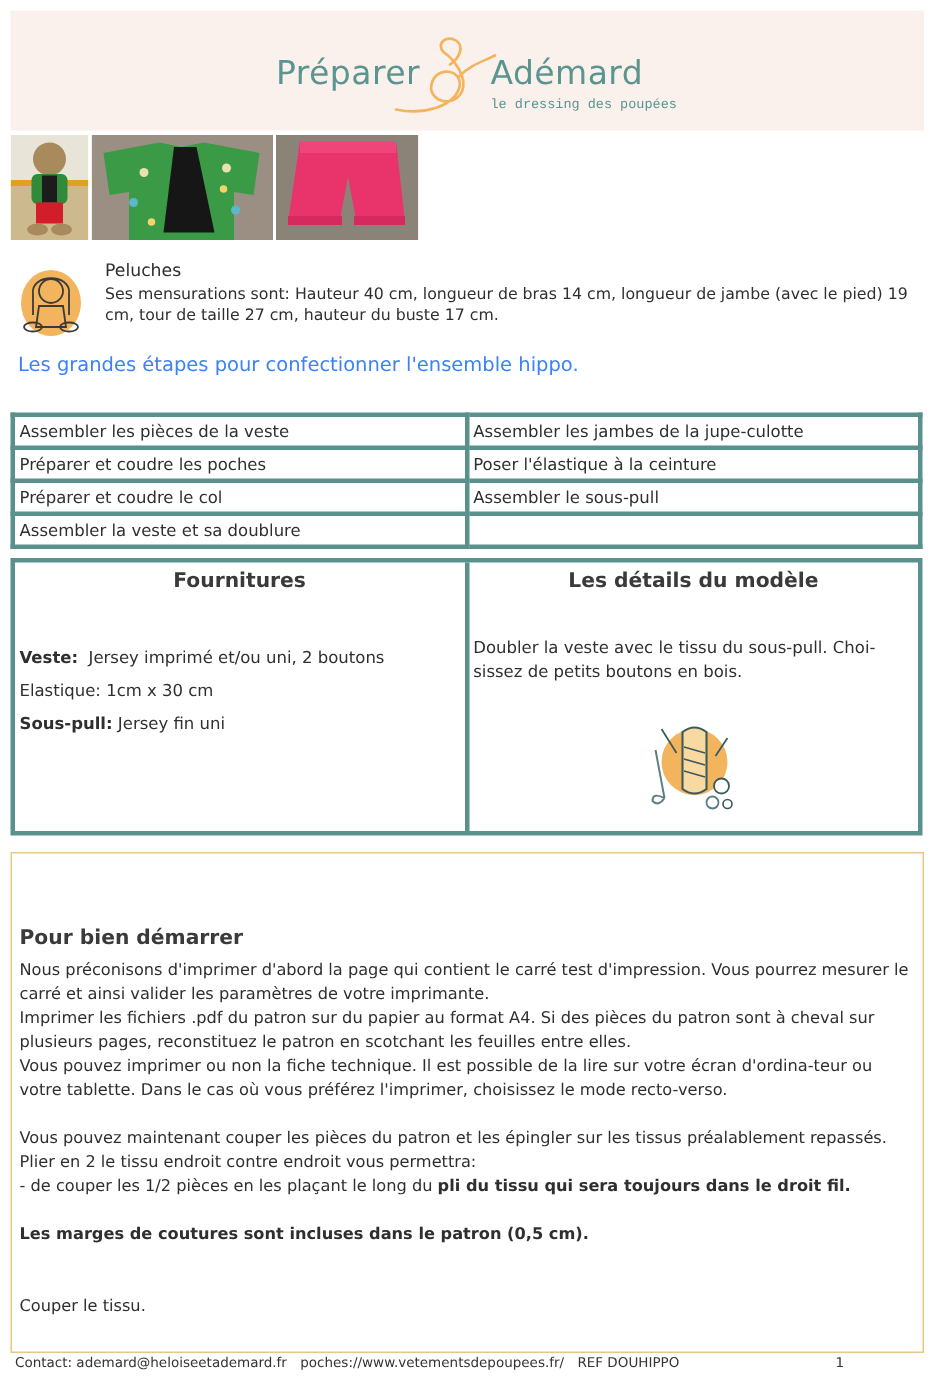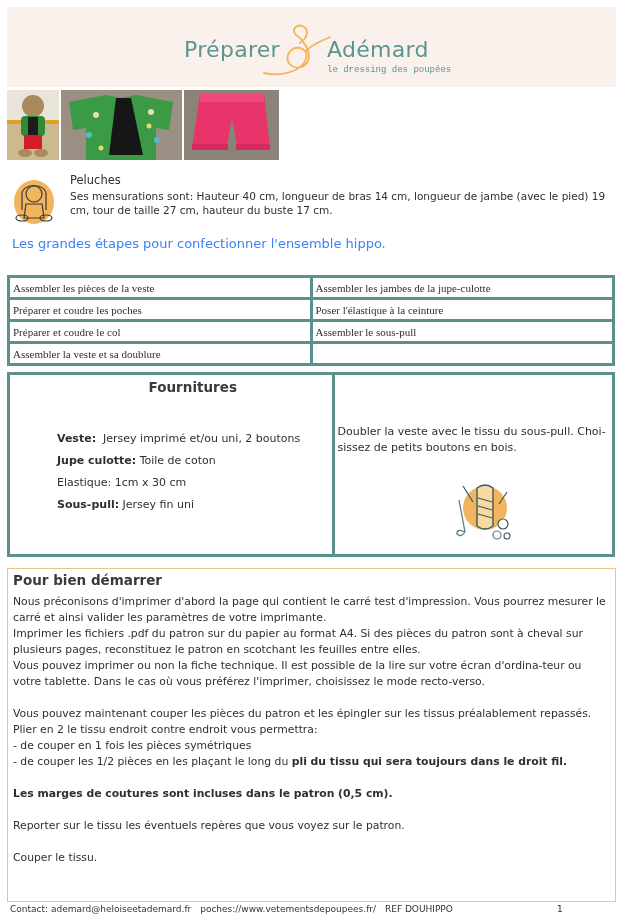--- a/index.html
+++ b/index.html
@@ -17,33 +17,33 @@
   .photo { position: absolute; top: 0; height: 70px; overflow: hidden; }
 
   .persona { position: absolute; left: 10px; top: 172px; }
   .persona-icon { position: absolute; left: 2px; top: 2px; width: 44px; height: 50px; }
   .persona-title { position: absolute; left: 60px; top: 1px; font-size: 11.5px; white-space: nowrap; }
   .persona-desc { position: absolute; left: 60px; top: 17px; width: 545px; font-size: 10.5px; line-height: 14px; }
 
   .section-title { position: absolute; left: 12px; top: 236px; font-size: 13px; font-weight: normal; color: #3b82f6; }
 
   .steps { position: absolute; left: 7px; top: 275px; width: 608px; border-collapse: collapse; }
-  .steps td { border: 3px solid #5b918c; height: 22px; padding: 0 3px; font-size: 11px; width: 50%; vertical-align: middle; white-space: nowrap; font-family: Liberation Serif, serif; }
+  .steps td { border: 3px solid #5b918c; height: 22px; padding: 0 3px; font-size: 11px; width: 50%; vertical-align: middle; white-space: nowrap; }
 
   .info { position: absolute; left: 7px; top: 372px; width: 608px; height: 185px; border: 3px solid #5b918c; display: flex; }
   .info-col { flex: 1; position: relative; }
-  .info-col.left { border-right: 3px solid #5b918c; margin-left: 44px; }
+  .info-col.left { border-right: 3px solid #5b918c; }
   .info-head { text-align: center; font-size: 13.5px; font-weight: bold; margin-top: 4px; color: #3a3a3a; }
   .supplies { position: absolute; left: 3px; top: 53px; font-size: 11px; line-height: 22px; }
   .supplies b { font-weight: bold; }
   .details-text { position: absolute; left: 3px; top: 49px; width: 295px; font-size: 11px; line-height: 16px; }
   .sewing-icon { position: absolute; left: 120px; top: 105px; }
 
   .start { position: absolute; left: 7px; top: 568px; width: 609px; height: 334px; border: 1px solid #e8c58a; padding: 3px 5px; }
-  .start-title { font-size: 13.5px; font-weight: bold; color: #3a3a3a; margin-bottom: 6px; }
+  .start-title { font-size: 13.5px; font-weight: bold; color: #3a3a3a; margin-bottom: 6px; margin-top: 45px; }
   .start p { font-size: 10.8px; line-height: 16px; }
   .start .gap { height: 16px; }
   .start .bold { font-weight: bold; }
 
   .footer { position: absolute; left: 10px; top: 904px; font-size: 9px; white-space: nowrap; color: #333; }
   .footer span { margin-right: 6px; }
   .page-num { position: absolute; left: 557px; top: 904px; font-size: 9px; }
 </style>
 </head>
 <body>
@@ -132,26 +132,26 @@
     <td></td>
   </tr>
 </tbody>
   </table>
 
 <div class="info">
   <div class="info-col left">
     <div class="info-head">Fournitures</div>
     <div class="supplies">
       <div><b>Veste:</b><span style="white-space:pre">  Jersey imprimé et/ou uni, 2 boutons</span></div>
-      <div><b>Jupe culotte:</b><span style="white-space:pre"> Toile de coton</span></div>
       <div><span>Elastique: 1cm x 30 cm</span></div>
       <div><b>Sous-pull:</b><span style="white-space:pre"> Jersey fin uni</span></div>
     </div>
   </div>
   <div class="info-col">
+    <div class="info-head">Les détails du modèle</div>
     <div class="details-text">Doubler la veste avec le tissu du sous-pull. Choi-sissez de petits boutons en bois.</div>
     <div class="sewing-icon">
       <svg width="64" height="62" viewBox="0 0 64 62">
         <circle cx="30" cy="28" r="22" fill="#f2b45c"></circle>
         <path d="M22 8 Q30 2 38 8 L38 46 Q30 52 22 46 Z" fill="#f8d9a2" stroke="#3d5a5a" stroke-width="1.4"></path>
         <path d="M23 18 L37 22 M23 26 L37 30 M23 34 L37 38" stroke="#3d5a5a" stroke-width="1.1"></path>
         <line x1="8" y1="6" x2="18" y2="22" stroke="#3d5a5a" stroke-width="1.2"></line>
         <line x1="52" y1="12" x2="44" y2="24" stroke="#3d5a5a" stroke-width="1.2"></line>
         <path d="M4 20 L10 52 M10 52 Q6 58 2 54 Q2 48 10 52" fill="none" stroke="#5b7e85" stroke-width="1.3"></path>
         <circle cx="48" cy="44" r="5" fill="#fff" stroke="#3d5a5a" stroke-width="1.2"></circle>
@@ -163,26 +163,24 @@
 </div>
 
 <div class="start">
   <div class="start-title">Pour bien démarrer</div>
   <p>Nous préconisons d'imprimer d'abord la page qui contient le carré test d'impression. Vous pourrez mesurer le carré et ainsi valider les paramètres de votre imprimante.</p>
   <p>Imprimer les fichiers .pdf du patron sur du papier au format  A4. Si des pièces du patron sont à cheval sur plusieurs pages, reconstituez le patron en scotchant les feuilles entre elles.</p>
   <p>Vous pouvez imprimer ou non la fiche technique. Il est possible de la lire sur votre écran d'ordina-teur ou votre tablette. Dans le cas où vous préférez l'imprimer, choisissez le mode recto-verso.</p>
   <div class="gap"></div>
   <p>Vous pouvez maintenant couper les pièces du patron et les épingler sur les tissus préalablement repassés.</p>
   <p>Plier en 2 le tissu endroit contre endroit vous permettra:</p>
-  <p>- de couper en 1 fois les pièces symétriques</p>
   <p><span>- de couper les 1/2 pièces en les plaçant le long du </span><span class="bold">pli du tissu qui sera toujours dans le droit fil.</span></p>
   <div class="gap"></div>
   <p class="bold">Les marges de coutures sont incluses dans le patron (0,5 cm).</p>
   <div class="gap"></div>
-  <p>Reporter sur le tissu les éventuels repères que vous voyez sur le patron.</p>
   <div class="gap"></div>
   <p>Couper le tissu.</p>
 </div>
 
 <div class="footer">
   <span>Contact: ademard@heloiseetademard.fr</span>
   <span>poches://www.vetementsdepoupees.fr/</span>
   <span>REF DOUHIPPO</span>
 </div>
 <div class="page-num">1</div>

